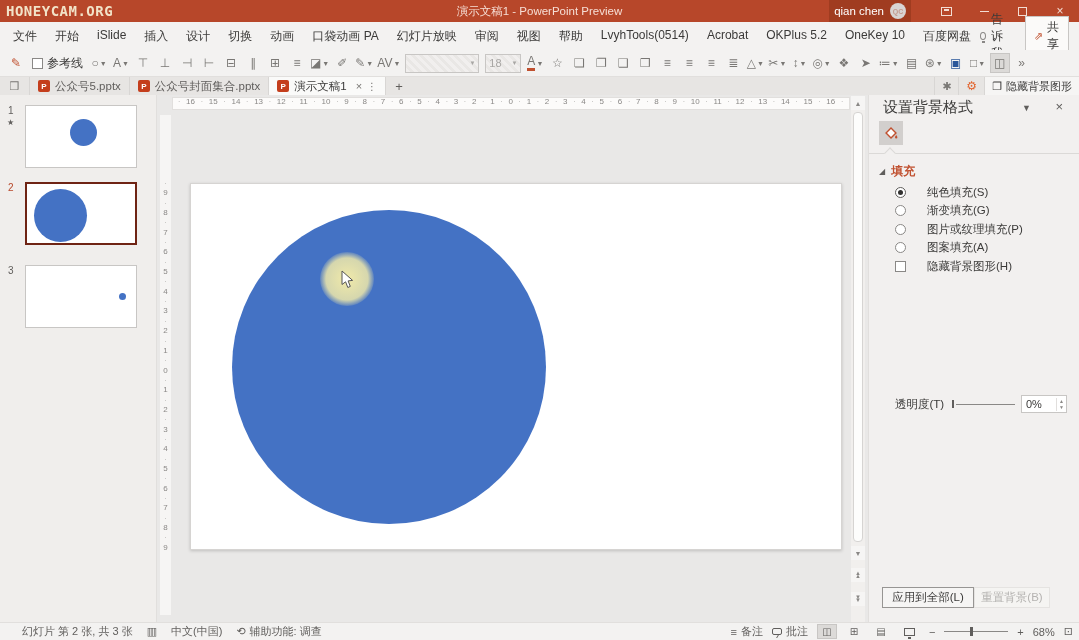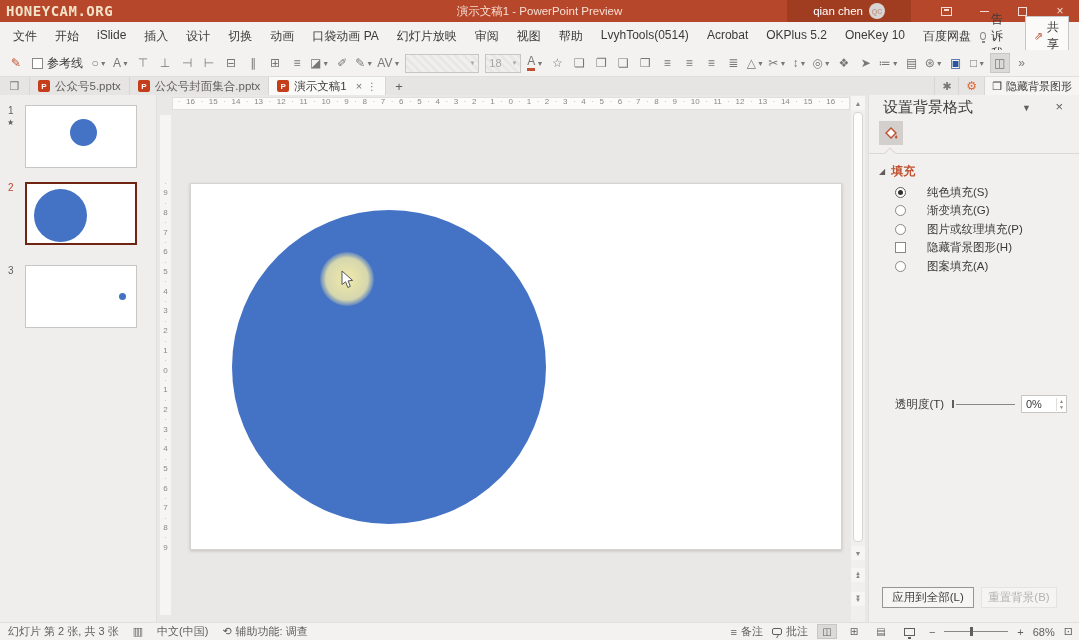--- a/index.html
+++ b/index.html
@@ -4,21 +4,21 @@
 <style>
   * { margin:0; padding:0; box-sizing:border-box; }
   html,body { width:1079px; height:640px; overflow:hidden; }
   body { font-family:"Liberation Sans","DejaVu Sans",sans-serif; font-size:12px; color:#444; background:#e9e8e7; }
   #app { position:relative; width:1079px; height:640px; background:#f3f2f1; }
 
   
   #titlebar { position:absolute; left:0; top:0; width:1079px; height:22px; background:#b7472a; display:flex; align-items:center; }
   #watermark { position:absolute; left:6px; top:3px; font-family:"DejaVu Sans Mono",monospace; font-size:14px; font-weight:bold; color:#f2e3c8; letter-spacing:0.5px; }
   #win-title { position:absolute; left:0; right:0; text-align:center; color:#f6ded5; font-size:11.5px; }
-  #user-area { position:absolute; right:168px; top:0; height:22px; padding:0 26px; background:#a03c20; display:flex; align-items:center; gap:6px; color:#fff; font-size:11.5px; }
+  #user-area { position:absolute; right:168px; top:0; height:22px; padding:0 5px; background:#a03c20; display:flex; align-items:center; gap:6px; color:#fff; font-size:11.5px; }
   .avatar { width:16px; height:16px; border-radius:50%; background:#d8d4d3; color:#c49a8e; font-size:7px; font-weight:bold; display:flex; align-items:center; justify-content:center; }
   #win-controls { position:absolute; right:0; top:0; height:22px; display:flex; }
   .win-btn { width:38px; height:22px; display:flex; align-items:center; justify-content:center; color:#f3ddd4; font-size:12px; }
   .ribbon-box { width:11px; height:9px; border:1px solid #f3ddd4; position:relative; }
   .ribbon-box::after { content:""; position:absolute; left:2px; top:1px; width:5px; height:2px; background:#f3ddd4; }
   .min-bar { width:9px; height:1px; background:#f3ddd4; }
   .max-box { width:9px; height:9px; border:1px solid #f3ddd4; }
 
   
   #menubar { position:absolute; left:0; top:22px; width:1079px; height:28px; background:#f3f2f1; display:flex; align-items:center; padding:0 4px; }
@@ -106,27 +106,27 @@
   #color-row { position:absolute; left:26px; top:272px; width:172px; display:flex; align-items:center; justify-content:space-between; }
   #color-btn { width:28px; height:19px; border:1px solid #c8c6c4; background:#fff; display:flex; align-items:center; justify-content:center; gap:2px; }
   #color-btn .drop { font-size:7px; color:#605e5c; }
   #trans-row { position:absolute; left:26px; top:300px; width:172px; display:flex; align-items:center; }
   #trans-handle { width:2px; height:8px; background:#605e5c; margin:0 2px 0 8px; }
   #trans-track { flex:1; height:1px; background:#8a8886; margin-right:6px; }
   #trans-input { width:46px; height:18px; border:1px solid #c8c6c4; background:#fff; display:flex; align-items:center; }
   #trans-input .val { flex:1; padding-left:4px; font-size:11px; color:#3b3a39; }
   #spin { display:flex; flex-direction:column; border-left:1px solid #e1dfdd; }
   #spin span { font-size:5px; color:#8a8886; line-height:1.3; padding:0 2px; }
-  #panel-buttons { position:absolute; left:13px; top:492px; display:flex; gap:7px;border-radius:7px; }
+  #panel-buttons { position:absolute; left:13px; top:492px; display:flex; gap:0;border-radius:7px; }
   #apply-btn { width:92px; height:21px; border:1px solid #979593; background:#f6f5f4; color:#3b3a39; font-size:11.5px; display:flex; align-items:center; justify-content:center; }
   #reset-btn { width:76px; height:21px; border:1px solid #e5e3e1; background:#f5f4f2; color:#b5b3b1; font-size:11.5px; display:flex; align-items:center; justify-content:center; }
 
   
   #statusbar { position:absolute; left:0; top:622px; width:1079px; height:18px; background:#f3f2f1; border-top:1px solid #e1dfdd; display:flex; align-items:center; font-size:11px; color:#605e5c; }
-  #status-left { display:flex; align-items:center; gap:14px; padding-left:8px; }
+  #status-left { display:flex; align-items:center; gap:14px; padding-left:22px; }
   #status-right { margin-left:auto; display:flex; align-items:center; gap:9px; padding-right:6px; }
   .st-item { display:flex; align-items:center; gap:4px; white-space:nowrap; }
   .view-btn { width:20px; height:15px; display:flex; align-items:center; justify-content:center; font-size:10px; color:#605e5c; }
   .view-btn.active { background:#dcdad8; border:1px solid #c8c6c4; }
   #zoom-track { width:64px; height:1px; background:#8a8886; position:relative; }
   #zoom-thumb { position:absolute; left:26px; top:-4px; width:3px; height:9px; background:#605e5c; }
   .screen-ico { width:11px; height:8px; border:1px solid #605e5c; position:relative; }
   .screen-ico::after { content:""; position:absolute; left:3px; top:8px; width:3px; height:2px; background:#605e5c; }
   .bubble-ico { width:10px; height:7px; border:1px solid #605e5c; border-radius:2px; position:relative; }
   .bubble-ico::after { content:""; position:absolute; left:1px; top:6px; width:3px; height:3px; border-right:1px solid #605e5c; transform:skewX(-30deg); background:transparent; }
@@ -537,26 +537,26 @@
           </div>
           <div class="opt-row">
             <span class="radio"></span>
             <span class="opt-label">渐变填充(G)</span>
           </div>
           <div class="opt-row">
             <span class="radio"></span>
             <span class="opt-label">图片或纹理填充(P)</span>
           </div>
           <div class="opt-row">
+            <span class="radio"></span>
+            <span class="opt-label">图案填充(A)</span>
+          </div>
+          <div class="opt-row">
             <span class="cb"></span>
             <span class="opt-label">隐藏背景图形(H)</span>
-          </div>
-          <div class="opt-row">
-            <span class="radio"></span>
-            <span class="opt-label">图案填充(A)</span>
           </div>
         </div>
 
 
       <div id="trans-row">
         <span class="opt-label">透明度(T)</span>
         <span id="trans-handle"></span>
         <span id="trans-track"></span>
         <span id="trans-input">
           <span class="val">0%</span>

